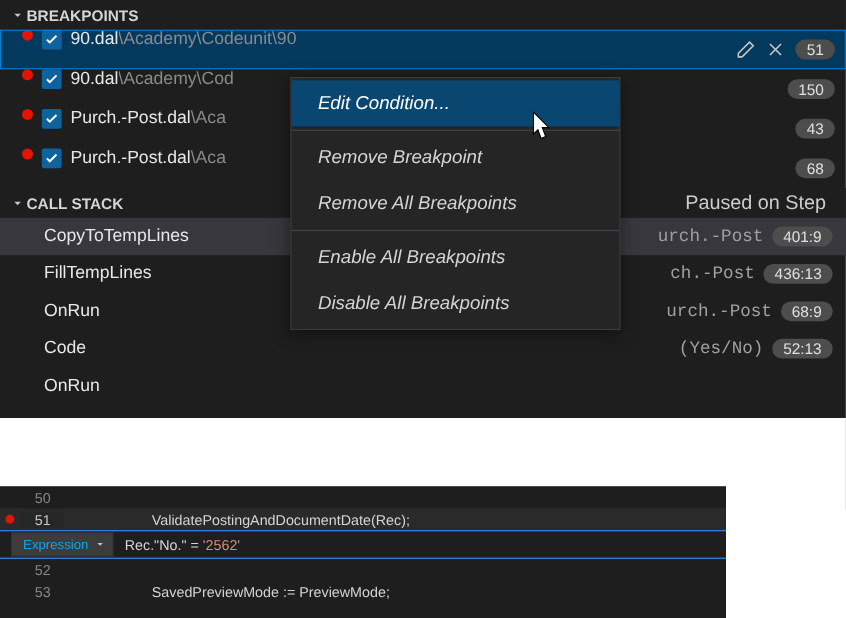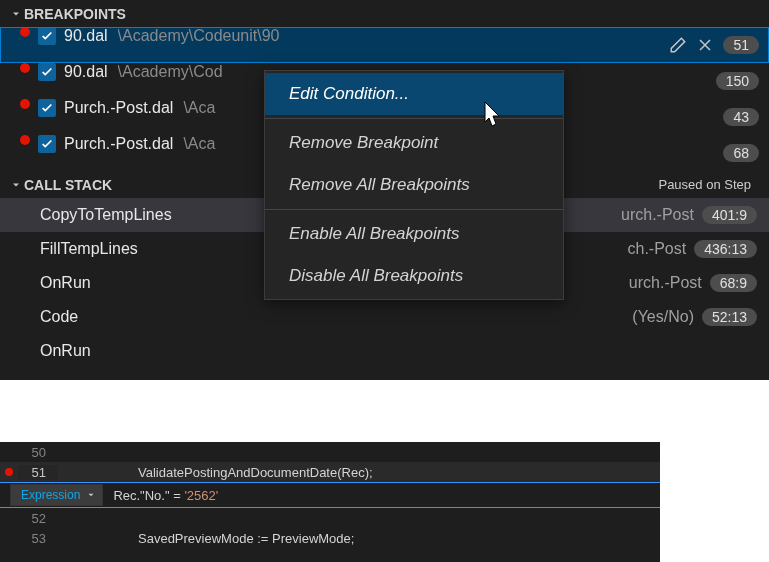--- a/index.html
+++ b/index.html
@@ -4,40 +4,40 @@
 <style>
 * { margin: 0; padding: 0; box-sizing: border-box; font-family: "Segoe UI", sans-serif; }
 body { background: #fff; width: 769px; height: 562px; overflow: hidden; }
 
 .panel { background: #1e1e1e; color: #ccc; width: 769px; }
 .panel1 { height: 380px; position: relative; }
 
 .section-header { display: flex; align-items: center; height: 27px; padding: 0 8px; background: #1e1e1e; color: #d4d4d4; font-size: 14px; font-weight: 700; cursor: pointer; }
 .section-header .chev { width: 16px; display: inline-flex; justify-content: center; }
 .section-header .spacer { flex: 1; }
-.paused-text { font-size: 13px; color: #ccc; font-weight: 400; padding-right: 10px; }
+.paused-text { font-size: 18px; color: #ccc; font-weight: 400; padding-right: 10px; }
 
 .row { display: flex; height: 36px; padding: 0 10px 0 20px; font-size: 16px; }
 .row.sel { background: #04395e; }
 .row.sel.outlined { outline: 1px solid #007fd4; outline-offset: -1px; }
 
 .bp-dot { width: 10px; height: 10px; border-radius: 50%; background: #e51400; flex-shrink: 0; margin-right: 8px; }
 .cb { width: 18px; height: 18px; background: #0e639c; border-radius: 2px; display: inline-flex; align-items: center; justify-content: center; margin-right: 8px; flex-shrink: 0; }
 .cb svg { width: 14px; height: 14px; }
 .bp-name { color: #e8e8e8; white-space: nowrap; }
-.bp-path { color: #8a8a8a; margin-left: 10px; white-space: nowrap; overflow: hidden; }
+.bp-path { color: #8a8a8a; white-space: nowrap; overflow: hidden; }
 .row .grow { flex: 1; min-width: 0; }
 .actions { display: flex; align-items: center; gap: 10px; }
 .icon-btn { color: #c5c5c5; display: inline-flex; cursor: pointer; }
 .badge { background: #4d4d4d; color: #e0e0e0; border-radius: 11px; padding: 1px 10px; font-size: 14px; min-width: 30px; text-align: center; }
 
 .cs-row { display: flex; align-items: center; height: 34px; padding: 0 12px 0 40px; font-size: 16px; font-family: Consolas, monospace; }
 .cs-row.sel { background: #37373d; }
 .cs-name { color: #e8e8e8; }
-.cs-loc { color: #a0a0a0; margin-left: auto; margin-right: 8px; }
+.cs-loc { color: #a0a0a0; margin-left: auto; margin-right: 8px; font-family: Liberation Mono, monospace; }
 
 .context-menu { position: absolute; left: 264px; top: 70px; width: 300px; background: #252526; border: 1px solid #3c3c3c; box-shadow: 0 4px 14px rgba(0,0,0,0.5); z-index: 50; padding: 2px 0; font-style: italic; }
 .menu-item { height: 42px; display: flex; align-items: center; padding: 0 24px; font-size: 17px; color: #d4d4d4; cursor: pointer; }
 .menu-item.highlight { background: #094771; color: #fff; }
 .menu-sep { height: 1px; background: #454545; margin: 3px 0; }
 
 .cursor { position: absolute; left: 477px; top: 100px; z-index: 100; pointer-events: none; }
 
 
 .panel2 { position: absolute; top: 442px; left: 0; width: 660px; height: 120px; background: #1e1e1e; font-family: Consolas, monospace; font-size: 13px; }

